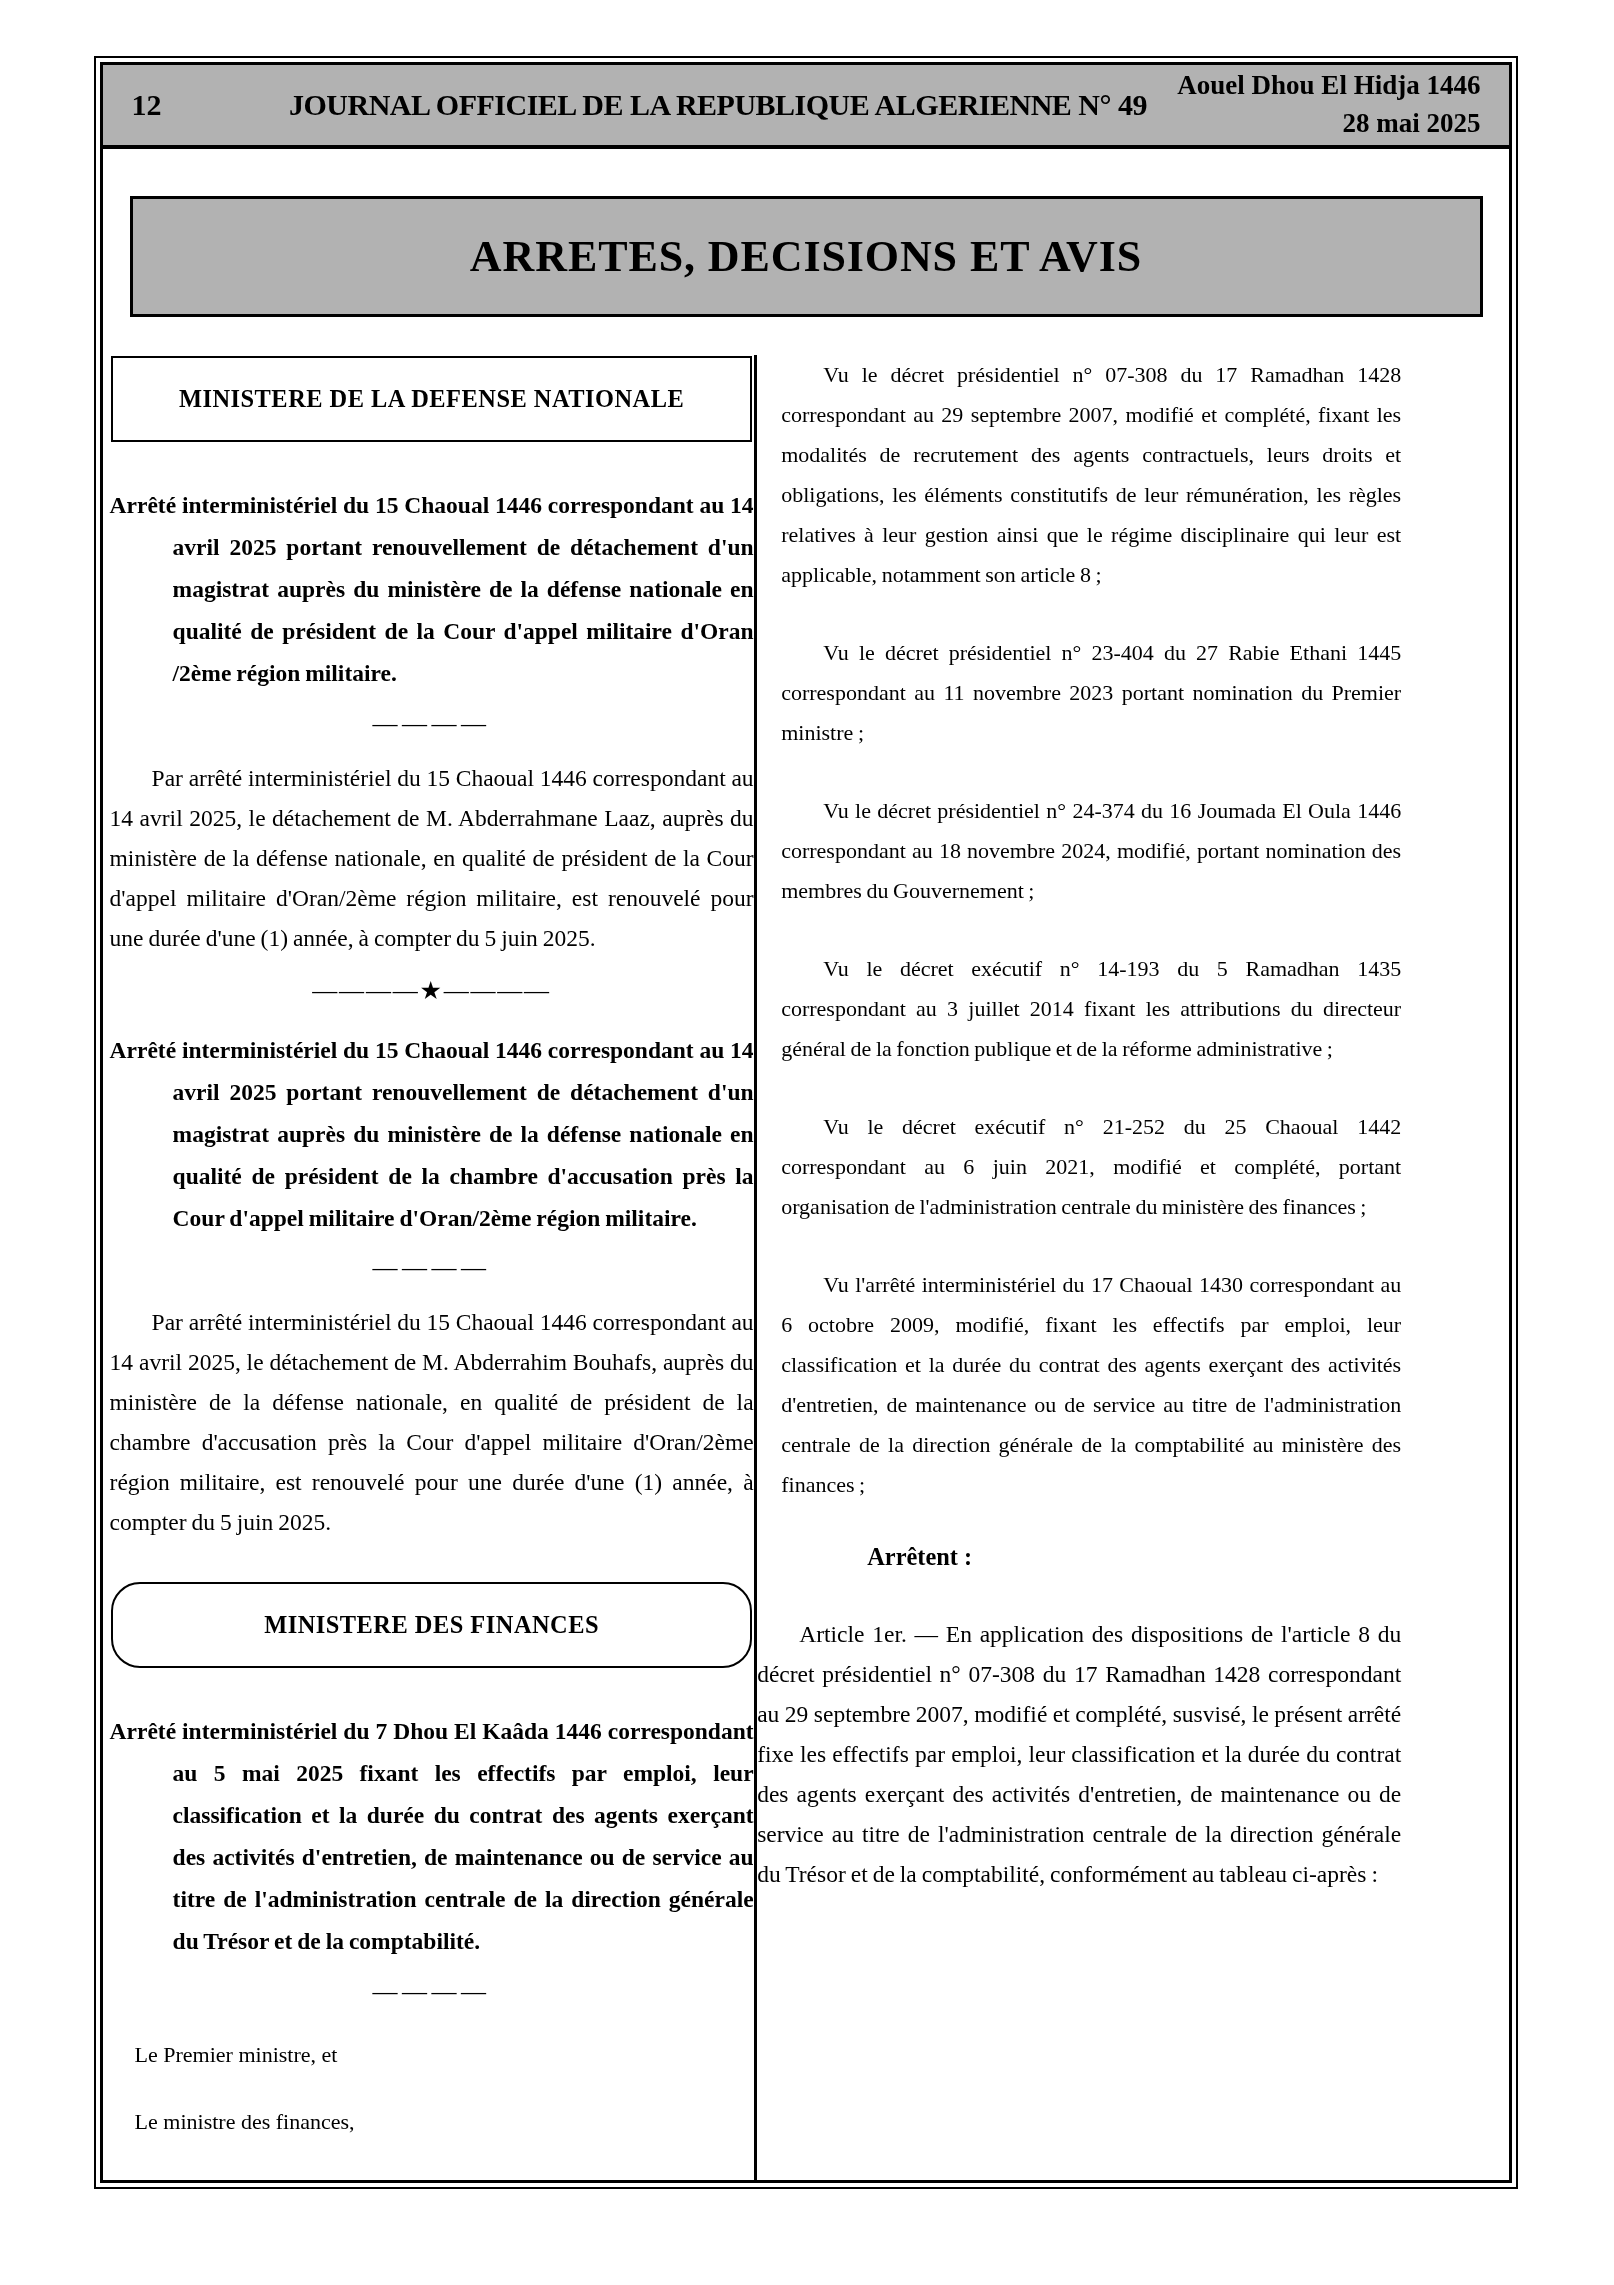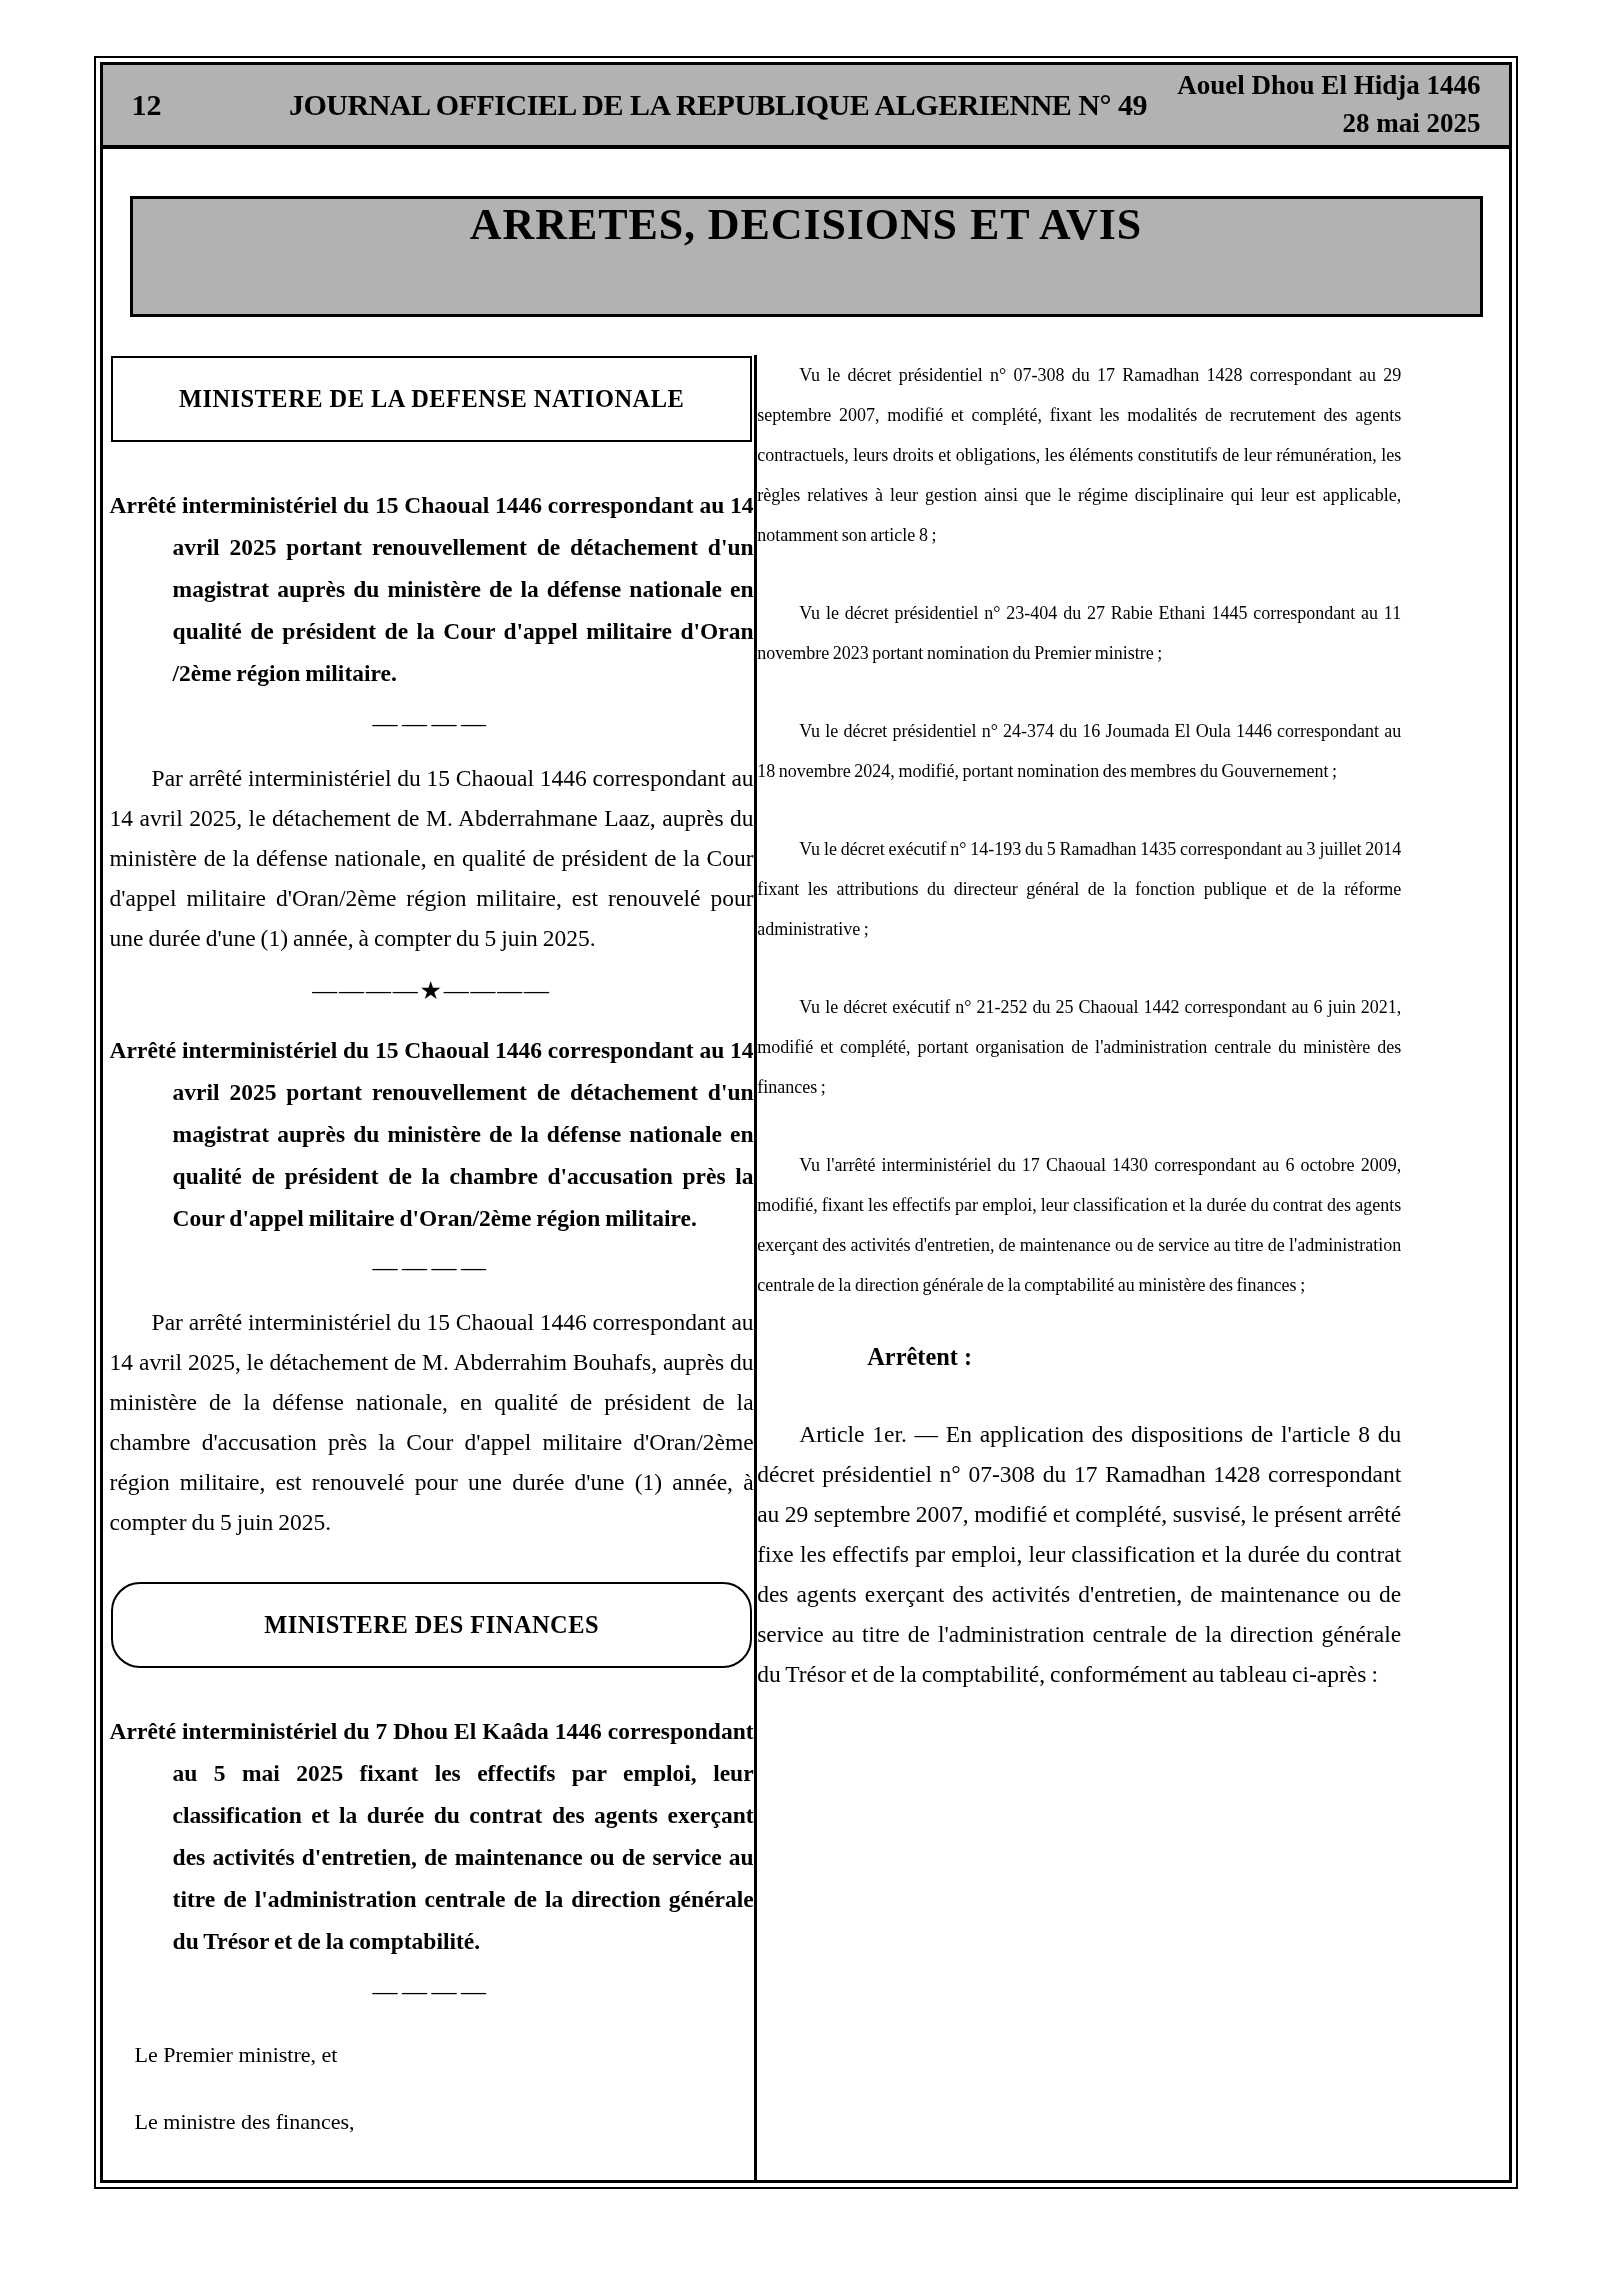--- a/index.html
+++ b/index.html
@@ -67,20 +67,21 @@
   
   .banner {
     flex: 0 0 auto;
     margin: 47px auto 0;
     width: 1353px;
     height: 121px;
     background: #b2b2b2;
     border: 3.6px solid #000;
     box-sizing: border-box;
     display: flex;
+    align-items: center;
     justify-content: center;
   }
   .banner .banner-title {
     font-weight: bold;
     font-size: 44px;
     letter-spacing: 0.9px;
     white-space: nowrap;
   }
   
   .columns {
@@ -141,26 +142,27 @@
     line-height: 36px;
     margin: 14.5px 0 20px;
   }
   .signatory {
     font-size: 22px;
     line-height: 40px;
     padding-left: 25px;
     margin-top: 27px;
   }
   .vu {
-    font-size: 18px;
+    font-size: 22px;
     line-height: 40px;
     text-align: justify;
     text-indent: 42px;
     word-spacing: -0.9px;
     margin-bottom: 38px;
+    margin-left: 24px;
   }
   .arretent {
     font-weight: bold;
     font-size: 24.4px;
     margin: 5.4px 0 43px 110px;
   }
   .article {
     font-size: 23.5px;
     line-height: 40px;
     text-align: justify;

